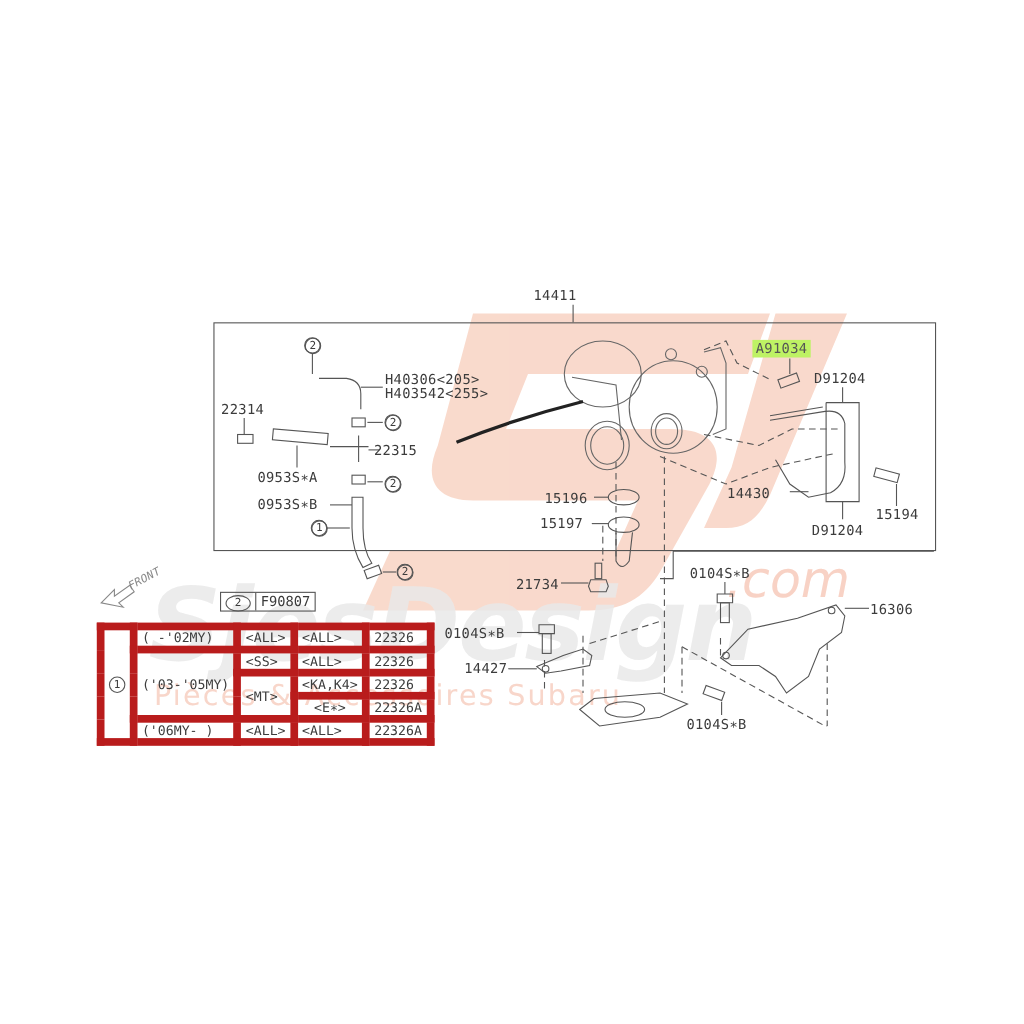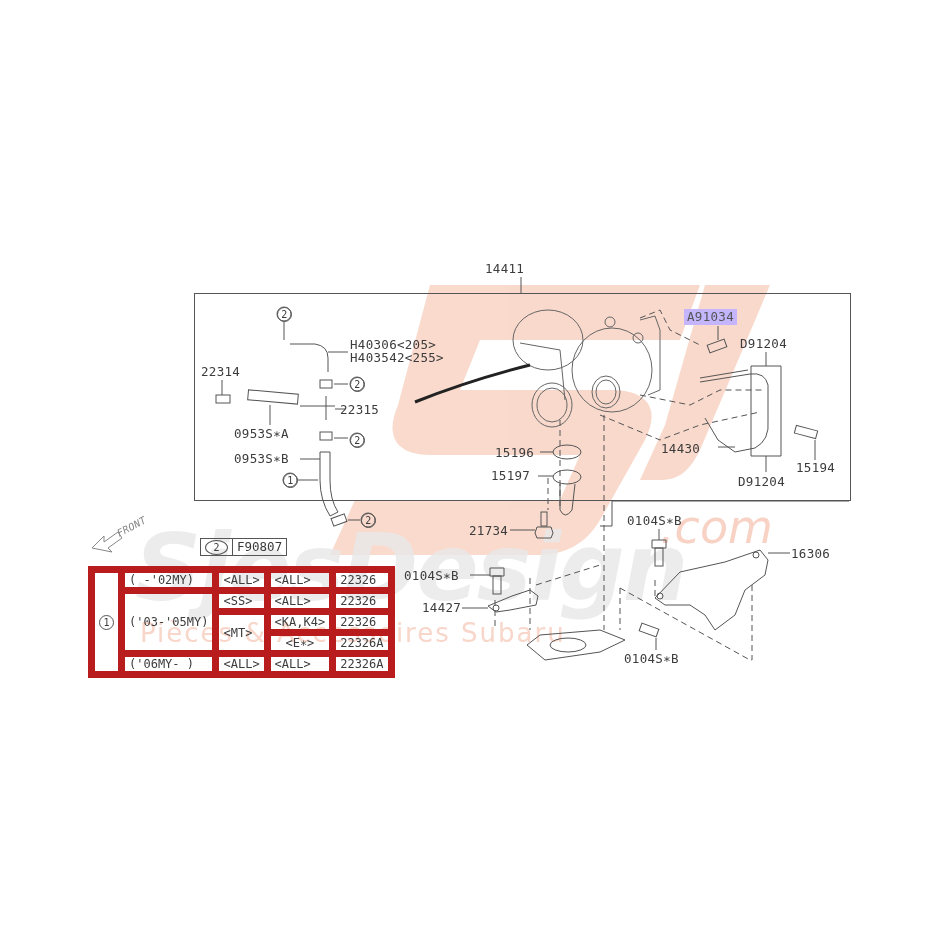--- a/index.html
+++ b/index.html
@@ -1,20 +1,20 @@
 <!DOCTYPE html>
 <html><head>
 <meta charset="utf-8">
 <style>
   html, body { margin:0; padding:0; background:#ffffff; }
   body { width:931px; height:931px; position:relative; overflow:hidden;
          font-family:"DejaVu Sans Mono", "Liberation Mono", monospace; color:#3a3a3a; }
   .wm { position:absolute; pointer-events:none; }
   .lbl { position:absolute; font-size:12.5px; letter-spacing:0.3px; color:#3c3c3c; white-space:nowrap; line-height:14px; }
-  .hl { background:#c4b5fd; color:#555; padding:1px 3px; }
+  .hl { background:#bef264; color:#555; padding:1px 3px; }
   .frame { position:absolute; border:1px solid #555; }
   svg.art { position:absolute; left:0; top:0; }
   table.app { position:absolute; left:88px; top:566px; border-collapse:collapse; font-size:12px; }
   table.app td { border:7px solid #b91c1c; padding:0 4px; height:14px; line-height:14px; white-space:nowrap; color:#3c3c3c; }
   .refbox { position:absolute; left:200px; top:538px; border:1px solid #555; font-size:12.5px; display:flex; height:16px; line-height:16px; }
   .refbox span { padding:0 4px; }
   .refbox span.num { border-right:1px solid #555; }
   .circ { display:inline-block; width:13px; height:13px; border:1px solid #555; border-radius:50%; text-align:center; line-height:13px; font-size:10px; }
 </style>
 </head>

